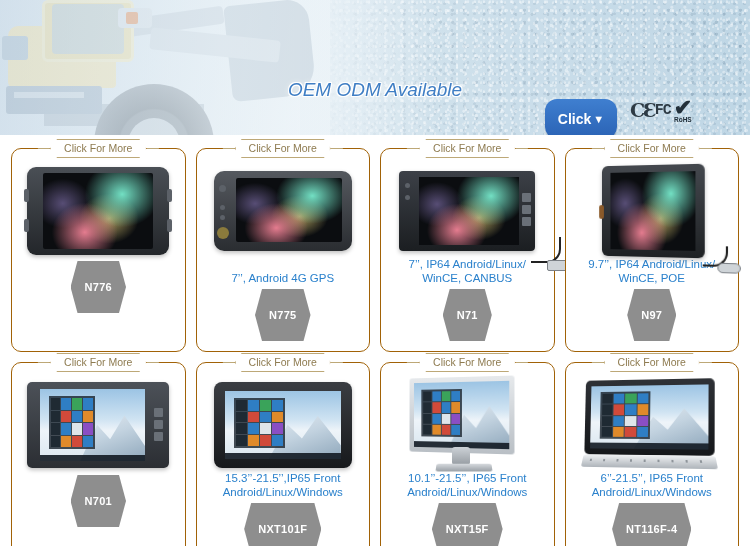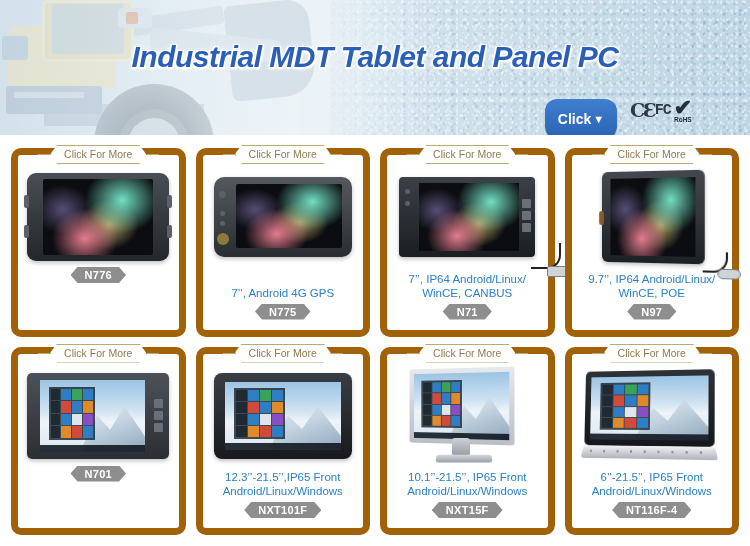--- a/index.html
+++ b/index.html
@@ -101,21 +101,21 @@
     display: grid;
     grid-template-columns: repeat(4, 1fr);
     grid-template-rows: 1fr 1fr;
     column-gap: 0px; row-gap: 0px;
     padding: 8px 6px 6px 6px;
   }
   .cell { position: relative; padding: 5px; }
   .card {
     position: relative;
     width: 100%; height: 100%;
-    border: 7px solid #a16207;
+    border: 1px solid #a16207;
     border-radius: 10px;
     background: #fff;
     display: flex; flex-direction: column; align-items: center;
   }
   
   .ribbon {
     position: absolute; top: -10px; left: 50%; transform: translateX(-50%);
     display: flex; align-items: center; cursor: pointer;
   }
   .rib-line { width: 12px; height: 1px; background: #bda877; }
@@ -135,21 +135,21 @@
     margin-top: auto;
     text-align: center;
     font-size: 11.5px; line-height: 14px;
     color: #2a81cc;
     padding: 0 4px;
   }
   .code-badge {
     margin: 4px 0 10px 0;
     background: #8e8e8e;
     color: #fff; font-size: 11px; font-weight: bold;
-    padding: 2px 14px;
+    padding: 20px 14px;
     clip-path: polygon(7px 0, calc(100% - 7px) 0, 100% 50%, calc(100% - 7px) 100%, 7px 100%, 0 50%);
     letter-spacing: .3px;
   }
 
   
   .dev { position: relative; }
   .android-screen {
     background:
       radial-gradient(ellipse 55% 70% at 72% 28%, rgba(120,235,205,.95) 0%, rgba(120,235,205,0) 62%),
       radial-gradient(ellipse 50% 65% at 38% 78%, rgba(240,130,150,.95) 0%, rgba(240,130,150,0) 60%),
@@ -236,21 +236,21 @@
     <div class="ldr-lampdot"></div>
     <div class="ldr-frame"></div>
     <div class="ldr-rail"></div>
     <div class="ldr-step"></div>
     <div class="ldr-wheel"></div>
     <div class="ldr-hub"></div>
   </div>
   <div class="banner-haze"></div>
 
   <div class="banner-inner">
-    <div class="title">Industrial MDT Tablet and Panel PC</div>
+    <div class="subtitle">OEM ODM Available</div>
 
     <div class="click-btn">
       <span>Click</span>
       <span class="caret">▼</span>
     </div>
 
     <div class="certs">
       <span class="cert-ce">CƐ</span>
       <span class="cert-fc">FC</span>
       <span class="cert-rohs">
@@ -424,21 +424,21 @@
               <div class="t d"></div>
                   <div class="t o"></div>
                   <div class="t r"></div>
                   <div class="t"></div>
             </div>
               </div>
             <div class="taskbar"></div>
           </div>
         </div>
       </div>
-      <div class="caption" style="white-space:pre-line">12.3’’-21.5’’,IP65 Front
+      <div class="caption" style="white-space:pre-line">15.3’’-21.5’’,IP65 Front
 Android/Linux/Windows</div>
       <div class="code-badge">NXT101F</div>
     </div>
   </div>
 
   <div class="cell">
     <div class="card">
       <div class="ribbon">
         <span class="rib-line"></span>
         <span class="rib-tab">Click For More</span>

